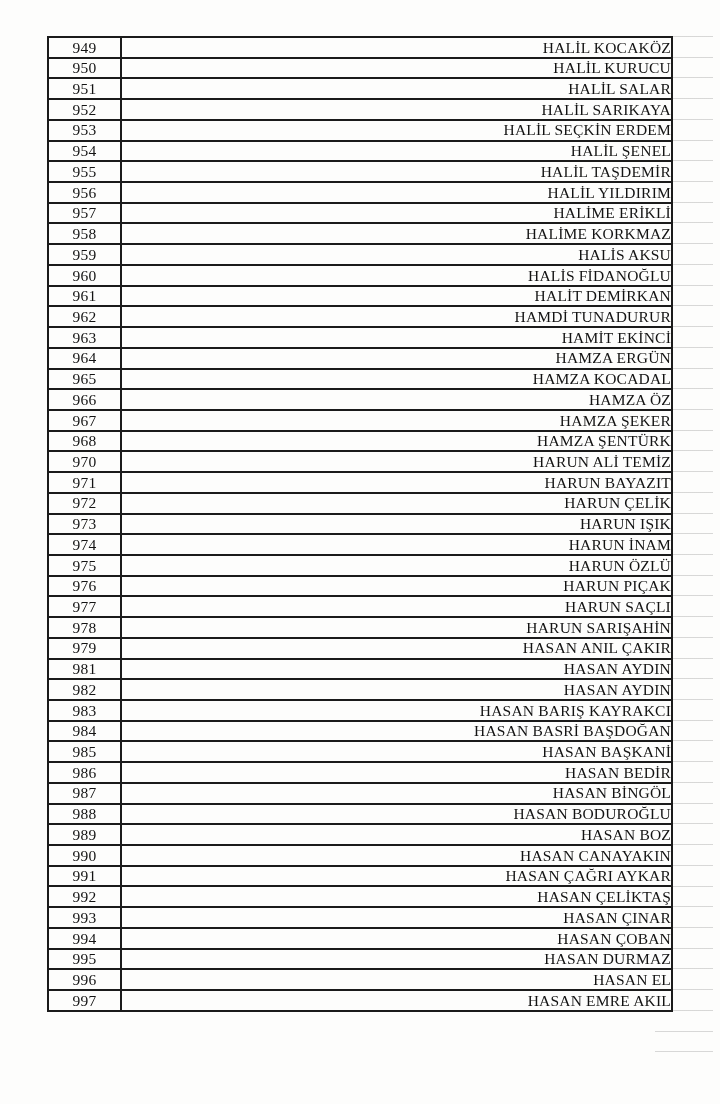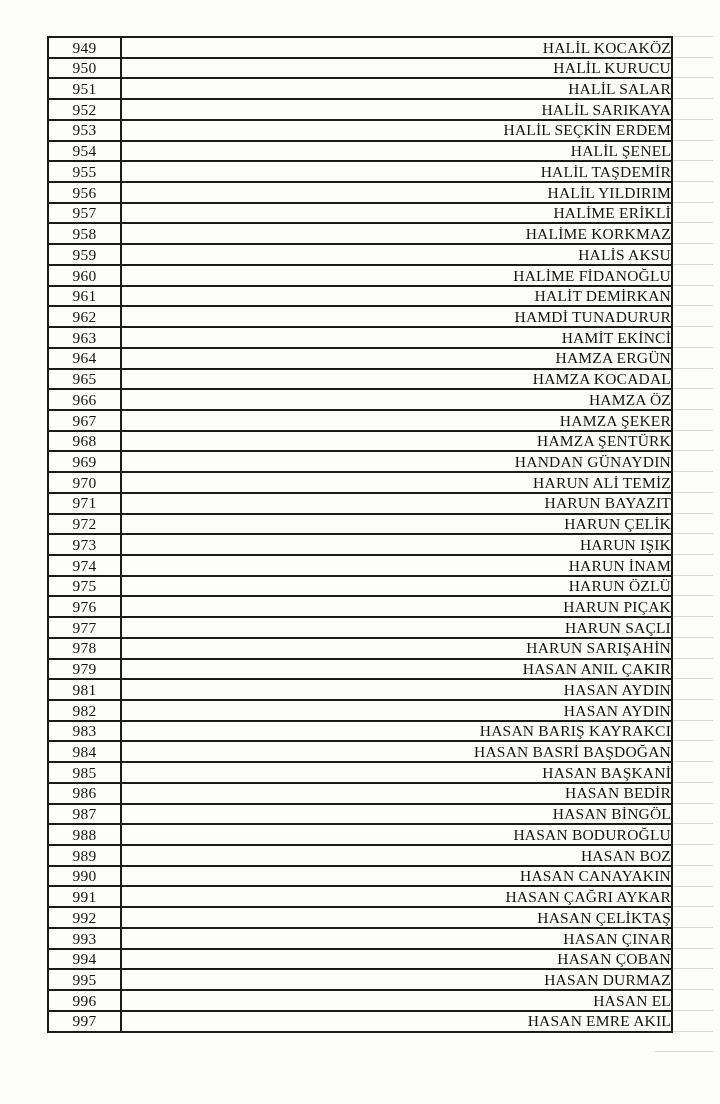--- a/index.html
+++ b/index.html
@@ -105,21 +105,21 @@
         <tr>
           <td class="num">958</td>
           <td class="name">HALİME KORKMAZ</td>
         </tr>
         <tr>
           <td class="num">959</td>
           <td class="name">HALİS AKSU</td>
         </tr>
         <tr>
           <td class="num">960</td>
-          <td class="name">HALİME FİDANOĞLU</td>
+          <td class="name">HALİS FİDANOĞLU</td>
         </tr>
         <tr>
           <td class="num">961</td>
           <td class="name">HALİT DEMİRKAN</td>
         </tr>
         <tr>
           <td class="num">962</td>
           <td class="name">HAMDİ TUNADURUR</td>
         </tr>
         <tr>
@@ -138,24 +138,20 @@
           <td class="num">966</td>
           <td class="name">HAMZA ÖZ</td>
         </tr>
         <tr>
           <td class="num">967</td>
           <td class="name">HAMZA ŞEKER</td>
         </tr>
         <tr>
           <td class="num">968</td>
           <td class="name">HAMZA ŞENTÜRK</td>
-        </tr>
-        <tr>
-          <td class="num">969</td>
-          <td class="name">HANDAN GÜNAYDIN</td>
         </tr>
         <tr>
           <td class="num">970</td>
           <td class="name">HARUN ALİ TEMİZ</td>
         </tr>
         <tr>
           <td class="num">971</td>
           <td class="name">HARUN BAYAZIT</td>
         </tr>
         <tr>

